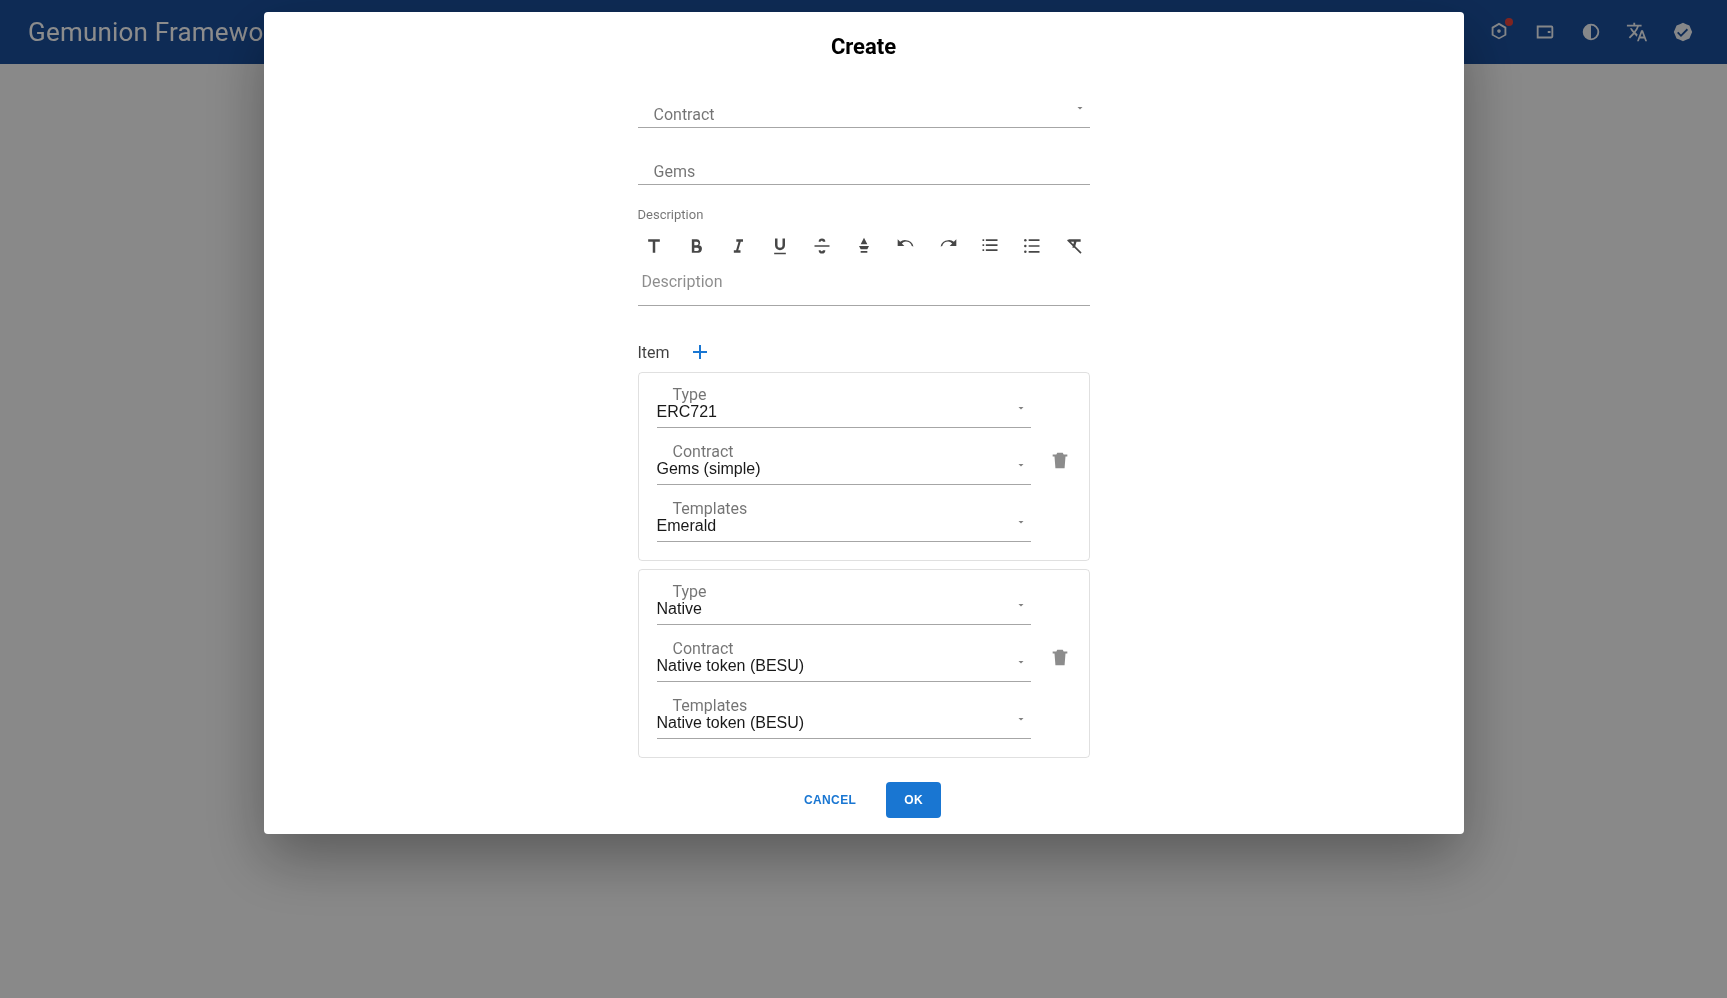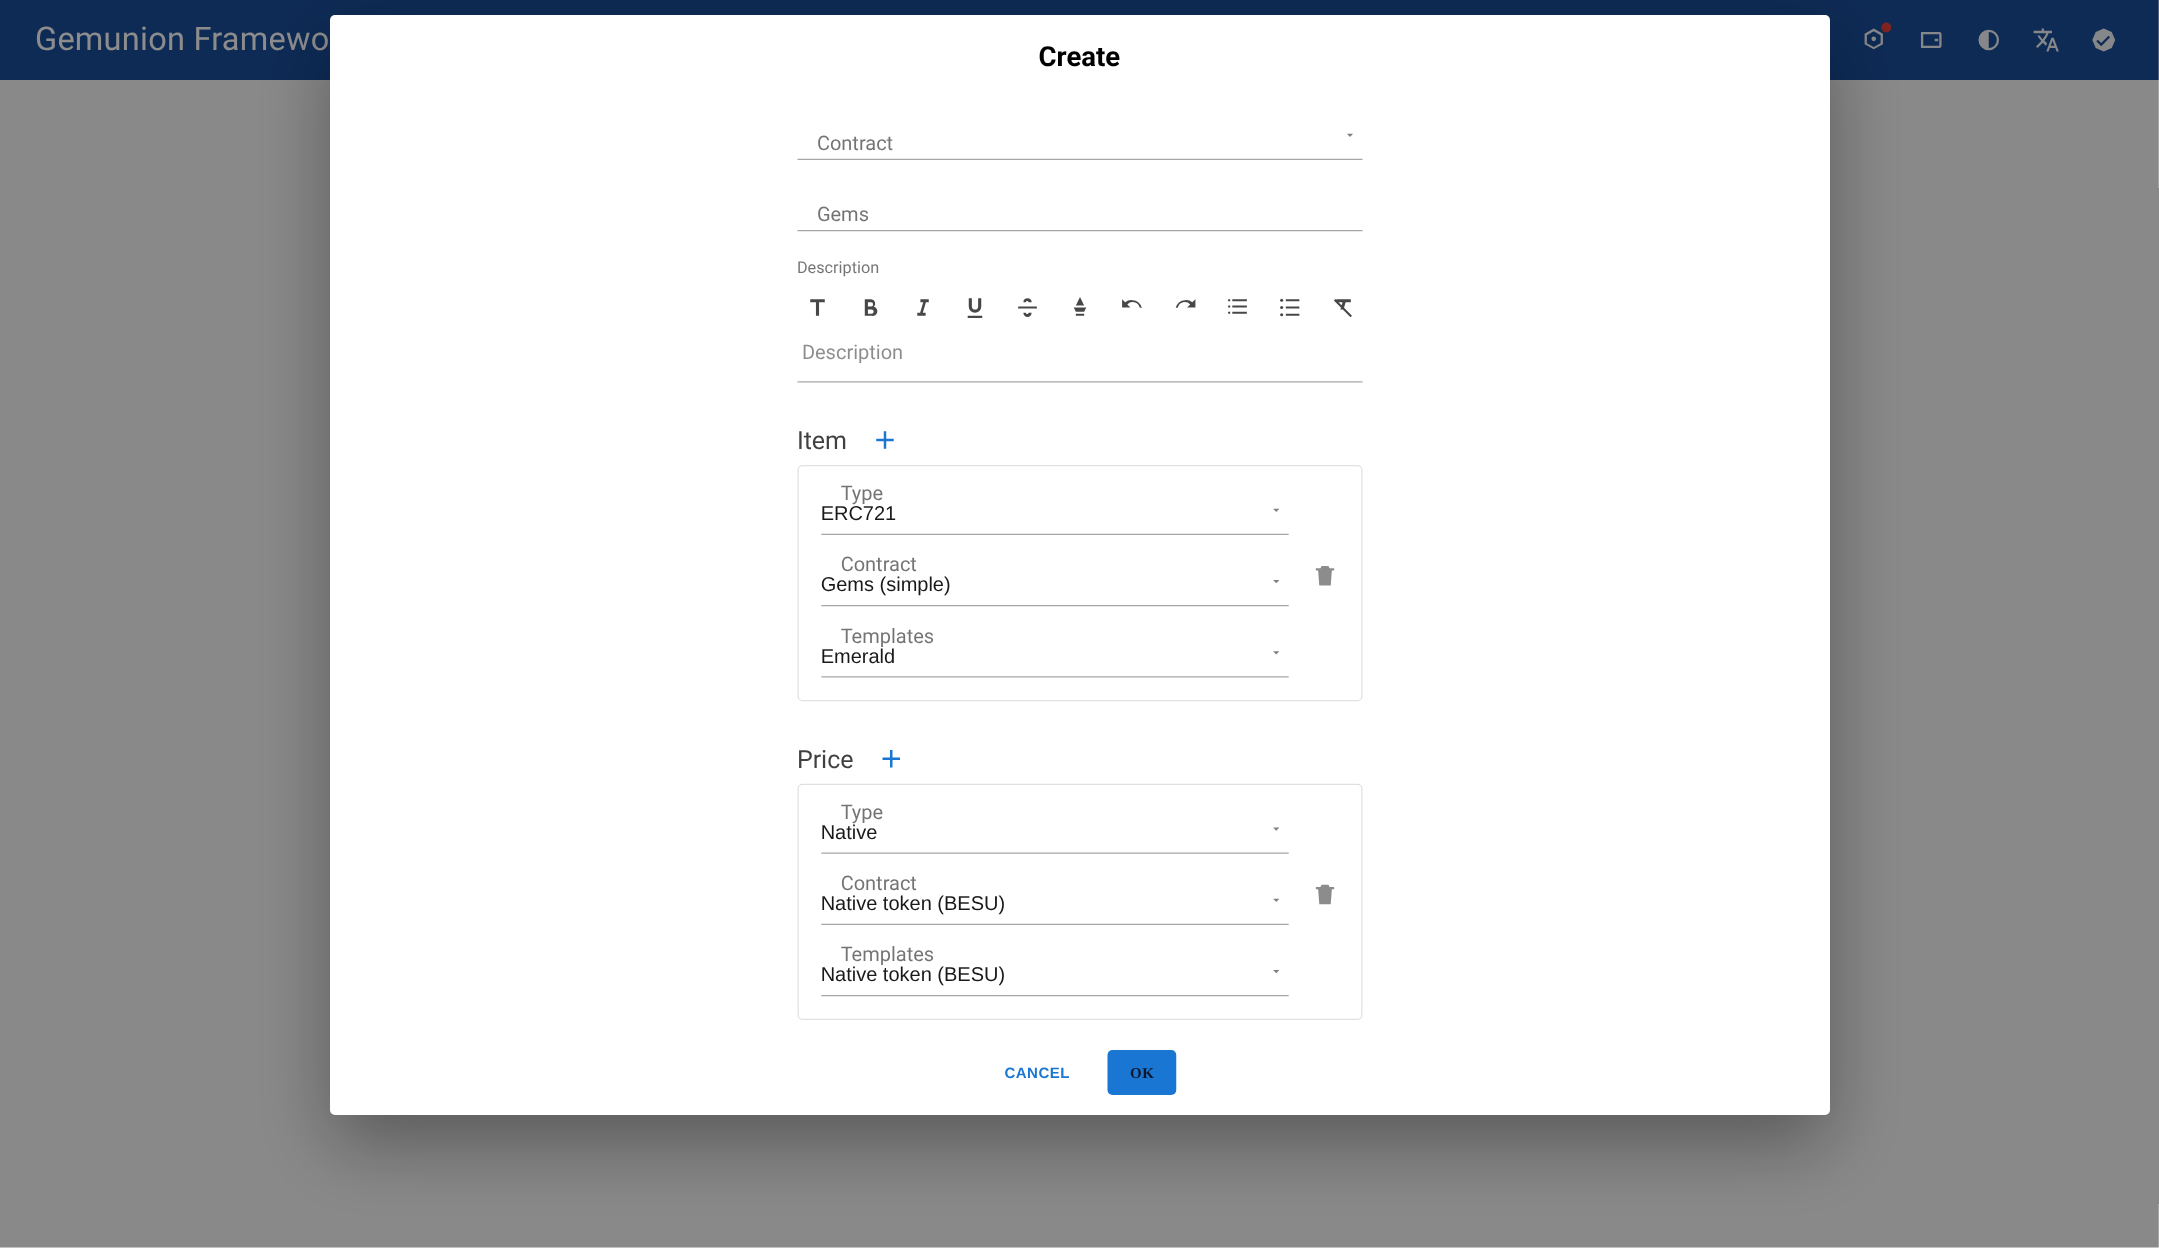--- a/index.html
+++ b/index.html
@@ -99,21 +99,21 @@
     border-bottom: 1px solid rgba(0,0,0,.35);
     padding: 6px 4px 14px 4px;
     font-size: 16px; color: rgba(0,0,0,.45);
     min-height: 32px;
   }
 
   .group-header {
     display: flex; align-items: center; gap: 18px;
     margin-top: 34px; margin-bottom: 6px;
   }
-  .group-title { font-size: 20px; color: rgba(0,0,0,.75); }
+  .group-title { font-size: 16px; color: rgba(0,0,0,.75); }
   .add-btn {
     color: #1976d2; cursor: pointer; display:flex; align-items:center;
   }
   .add-btn svg { width: 24px; height: 24px; fill: currentColor; }
 
   .card {
     border: 1px solid rgba(0,0,0,.12);
     border-radius: 4px;
     padding: 10px 18px 18px 18px;
     display: flex; gap: 18px; align-items: center;
@@ -127,21 +127,21 @@
 
   .delete-btn { color: rgba(0,0,0,.45); cursor: pointer; }
   .delete-btn svg { width: 22px; height: 22px; fill: currentColor; }
 
   .btn {
     height: 36px; padding: 0 18px; border-radius: 4px;
     font-size: 12px; font-weight: 600; letter-spacing: .4px;
     text-transform: uppercase; cursor: pointer; border: none;
   }
   .btn.text { background: transparent; color: #1976d2; }
-  .btn.contained { background: #1976d2; color: #0f172a; font-family: Liberation Serif, serif; }
+  .btn.contained { background: #1976d2; color: #ffffff; }
 
   ::placeholder { color: rgba(0,0,0,.45); }
 </style>
 </head>
 <body>
 
 <div class="app-bar">
   <div class="app-title">Gemunion Framework - Admin panel</div>
   <div class="app-actions">
     <div class="icon-btn">
@@ -290,28 +290,20 @@
                 </svg></span>
           </div>
         </div>
         <div class="delete-btn">
           <svg viewBox="0 0 24 24">
               <path d="M6 7h12l-1 13H7L6 7zm3-4h6l1 2h4v2H4V5h4l1-2z"></path>
             </svg>
         </div>
       </div>
 
-      <div class="group-header">
-        <span class="group-title">Price</span>
-        <span class="add-btn">
-          <svg viewBox="0 0 24 24">
-              <path d="M11 5h2v6h6v2h-6v6h-2v-6H5v-2h6z"></path>
-            </svg>
-        </span>
-      </div>
       <div class="card">
         <div class="card-fields">
           <div class="field">
             <span class="field-label">Type</span>
             <input class="field-select" readonly="" value="Native" style="">
             <span class="field-caret"><svg viewBox="0 0 24 24">
                   <path d="M7 10l5 5 5-5z"></path>
                 </svg></span>
           </div>
           <div class="field">

